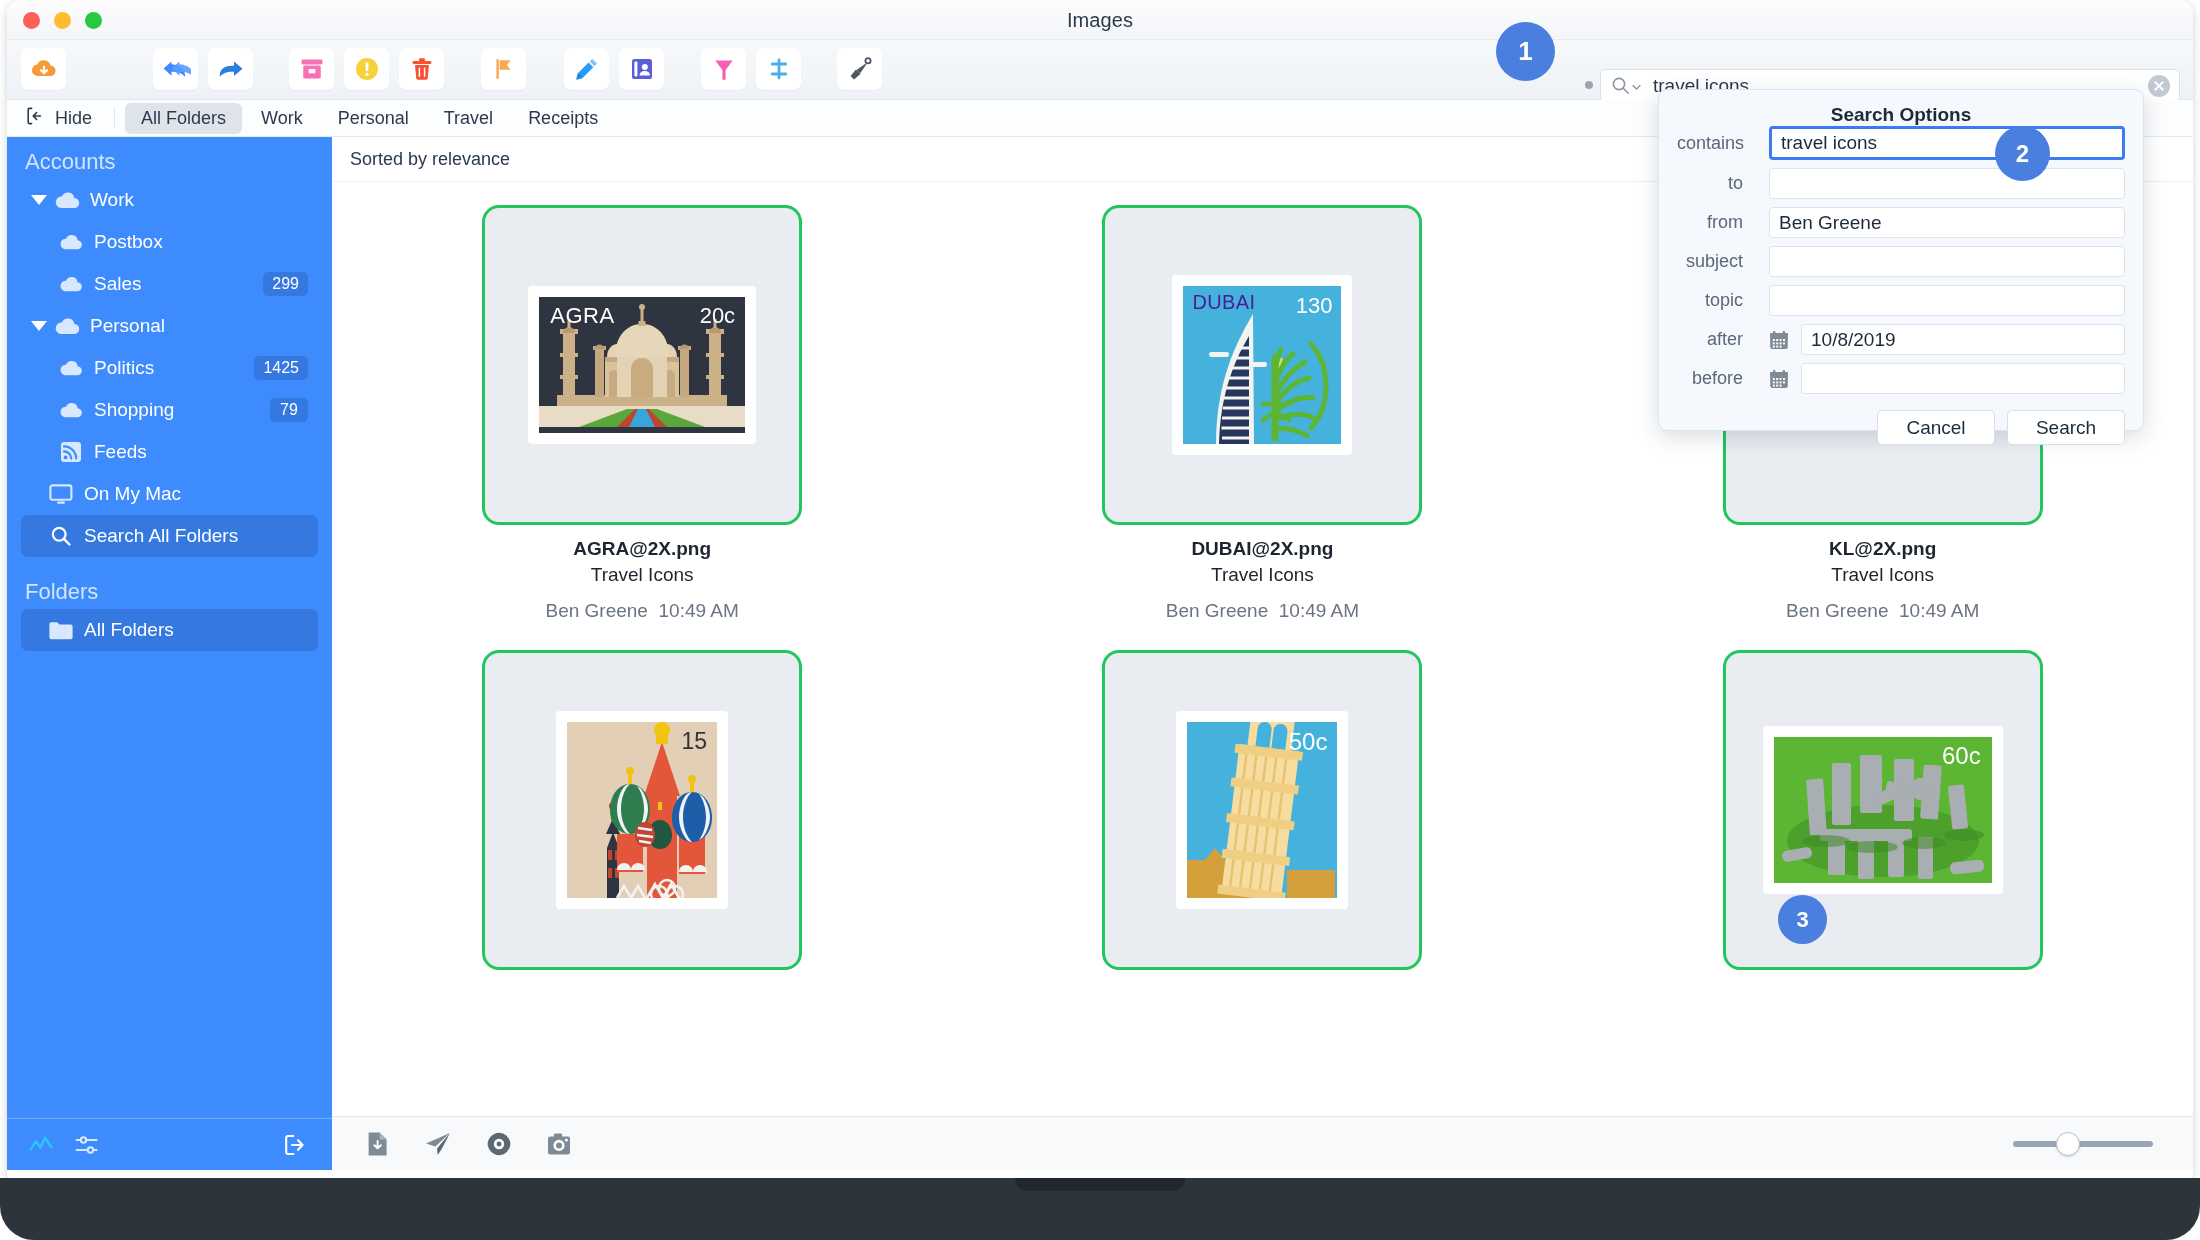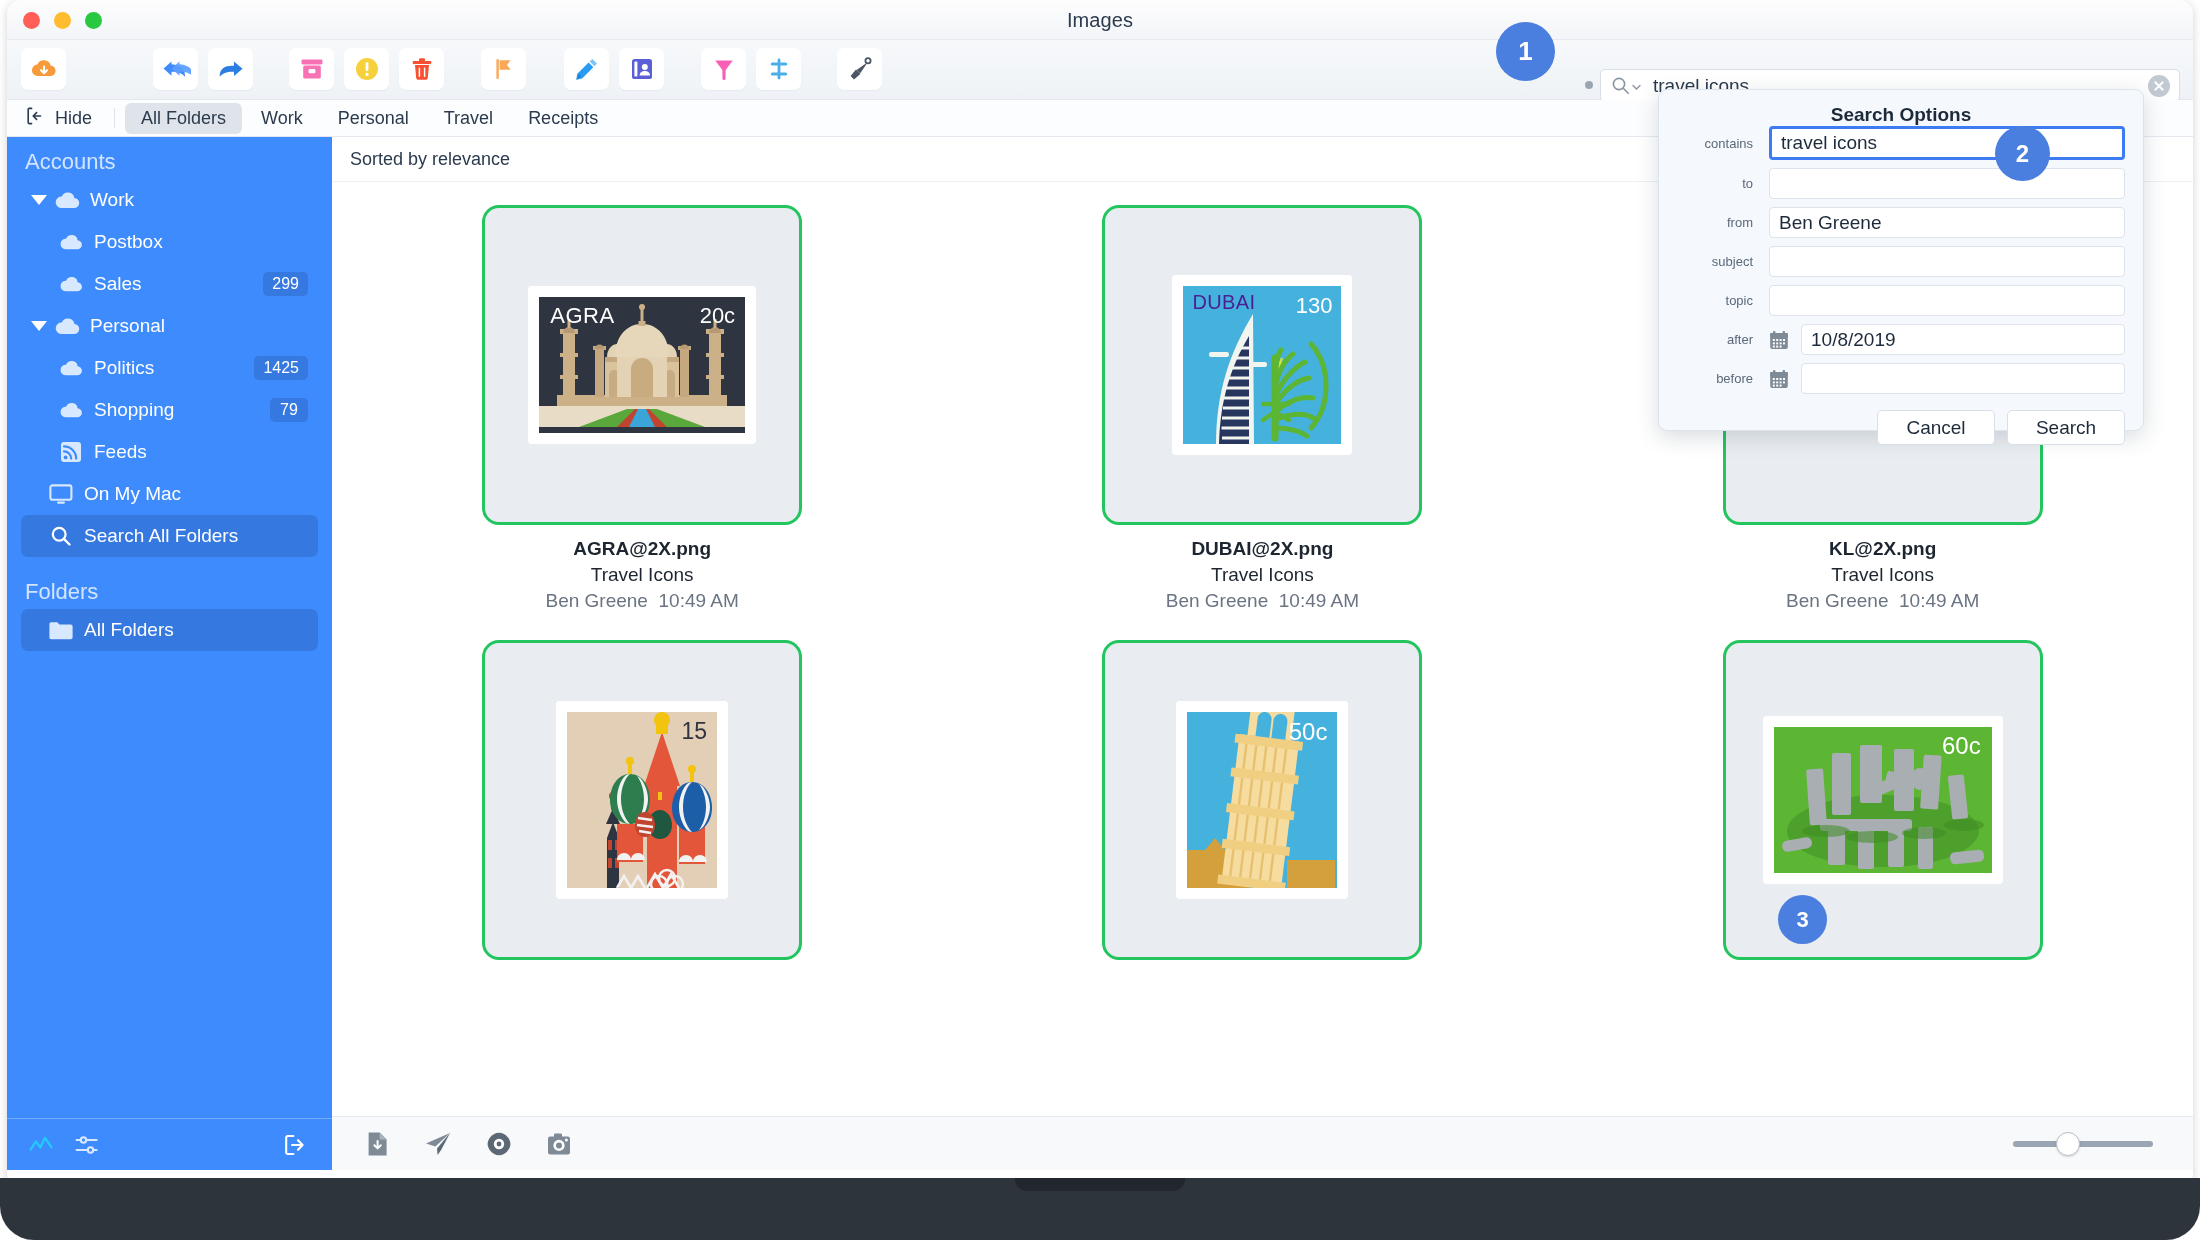--- a/index.html
+++ b/index.html
@@ -160,21 +160,21 @@
   .card { width: 33.33%; display: flex; flex-direction: column; align-items: center; }
   .thumb {
     width: 320px; height: 320px; background: #e9edf1; border: 3px solid #22c55e;
     border-radius: 17px; display: flex; align-items: center; justify-content: center;
     position: relative;
     text-align: center;
   }
   .caption { text-align: center; margin-top: 13px; }
   .cap-file { font-size: 19px; color: #1d2530; font-weight: bold; }
   .cap-album { font-size: 19px; color: #1d2530; margin-top: 4px; }
-  .cap-meta { font-size: 19px; color: #6a7482; margin-top: 4px; }
+  .cap-meta { font-size: 19px; color: #6a7482; margin-top: 14px; }
 
   
   .stamp {
     background: #fff; padding: 11px; border-radius: 3px;
     box-shadow: 0 2px 6px rgba(30,45,70,.18);
     --d: 13px;
     -webkit-mask:
       radial-gradient(circle var(--d) at left, transparent 98%, #000) left/100% calc(100%/9.5) repeat-y,
       radial-gradient(circle var(--d) at right, transparent 98%, #000) right/100% calc(100%/9.5) repeat-y,
       radial-gradient(circle var(--d) at top, transparent 98%, #000) top/calc(100%/9.5) 100% repeat-x,
@@ -213,22 +213,22 @@
     box-shadow: 0 6px 22px rgba(30,45,70,.17);
     z-index: 40;
   }
   #so-title {
     text-align: center; font-size: 19px; color: #1d2a3a; font-weight: bold;
     margin-top: 14px;
   }
   .so-row { display: flex; align-items: center; margin: 0 18px 8px 18px; }
   .so-row:first-of-type { margin-top: 8px; }
   .so-label {
-    width: 92px; text-align: right; font-size: 13px; color: #5a6879;
-    padding-right: 16px; flex: none;
+    width: 92px; text-align: right; font-size: 18px; color: #5a6879;
+    padding-right: 26px; flex: none;
   }
   .so-cal { width: 26px; flex: none; margin-right: 6px; display: flex; align-items: center; }
   .so-input {
     flex: 1; height: 31px; background: #fff;
     border: 1px solid #dde3ea; border-radius: 4px;
     display: flex; align-items: center; padding-left: 9px;
     font-size: 19px; color: #1d2a3a;
   }
   .so-input.focused { border: 3px solid #3d7bf2; height: 34px; }
   #so-buttons { display: flex; justify-content: flex-end; gap: 12px; margin: 16px 18px 0 0; }

